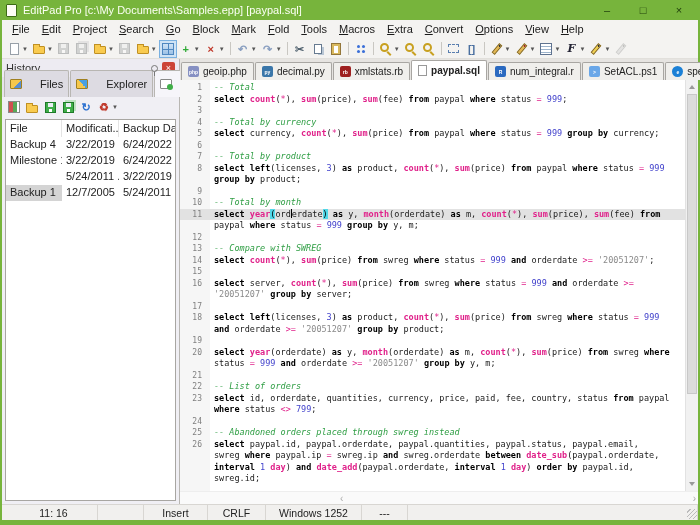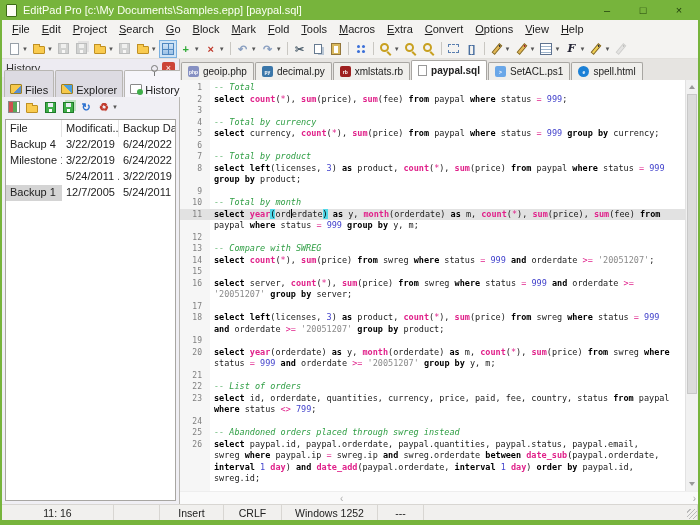--- a/index.html
+++ b/index.html
@@ -79,21 +79,21 @@
     border-right:1px solid #b8b6b2; }
   .side-header { height:18px; flex:none; display:flex; align-items:center; padding:0 4px; gap:4px;
     background:#edebf2; }
   .side-title { flex:1; color:#333; }
   .pin-icon { width:7px; height:7px; border:1px solid #777; border-radius:50%; position:relative; }
   .pin-icon::after { content:""; position:absolute; left:2px; top:6px; width:1px; height:4px; background:#777; }
   .side-close { width:13px; height:13px; background:#cc4437; color:#fff; font-size:9px; line-height:13px;
     text-align:center; border-radius:2px; }
   .side-tabs { height:20px; flex:none; display:flex; align-items:flex-end; padding:0 2px; gap:1px;
     background:#e6e4ea; }
-  .side-tab { display:flex; align-items:flex-start; gap:3px; padding:13px 5px; height:18px;
+  .side-tab { display:flex; align-items:center; gap:18px; padding:13px 5px; height:18px;
     border:1px solid #b8b6b2; border-bottom:none; background:#dddbe2; border-radius:2px 2px 0 0; }
   .side-tab.active { background:#f6f5fa; height:20px; }
   .sic { width:12px; height:10px; border:1px solid #a08020; border-radius:1px; flex:none; }
   .sic-files { background:linear-gradient(135deg,#f6c84c 60%,#5a8fd0 60%); }
   .sic-explorer { background:linear-gradient(45deg,#f6c84c 50%,#4aa0e0 50%); }
   .sic-history { background:#fff; border-color:#888; position:relative; }
   .sic-history::after { content:""; position:absolute; right:-2px; bottom:-2px; width:6px; height:6px;
     border-radius:50%; background:#3fae49; }
   .side-tools { height:20px; flex:none; display:flex; align-items:center; gap:4px; padding:0 5px; }
   .side-tool { display:flex; align-items:center; }
@@ -442,20 +442,24 @@
               <span class="fic" style="background: rgb(58, 118, 169);">py</span>
               <span>decimal.py</span>
             </span>
             <span class="etab">
               <span class="fic" style="background: rgb(158, 32, 32);">rb</span>
               <span>xmlstats.rb</span>
             </span>
             <span class="etab active">
               <span class="fic doc"></span>
               <span>paypal.sql</span>
+            </span>
+            <span class="etab">
+              <span class="fic" style="background: rgb(42, 105, 192);">R</span>
+              <span>num_integral.r</span>
             </span>
             <span class="etab">
               <span class="fic" style="background: rgb(106, 167, 232);">&gt;</span>
               <span>SetACL.ps1</span>
             </span>
             <span class="etab">
               <span class="fic circle" style="background: rgb(27, 128, 214);">e</span>
               <span>spell.html</span>
             </span>
           </span>
@@ -507,21 +511,21 @@
       </div>
       <div class="hscroll">
         <span class="hs-left">‹</span>
         <span class="hs-right">›</span>
       </div>
     </div>
 
   </div>
 
   <div class="statusbar" id="statusbar">
-    <span class="sb-cell" style="width: 112px;">11: 16</span>
+    <span class="sb-cell" style="width: 88px; margin-left: 8px;">11: 16</span>
       <span class="sb-cell" style="width: 46px;"></span>
       <span class="sb-cell" style="width: 64px;">Insert</span>
       <span class="sb-cell" style="width: 58px;">CRLF</span>
       <span class="sb-cell" style="width: 96px;">Windows 1252</span>
       <span class="sb-cell" style="width: 46px;">---</span>
       <span class="sb-cell" style="flex: 1 1 0%;"></span>
       <span class="grip"></span>
   </div>
   <div class="green-bottom"></div>
 

